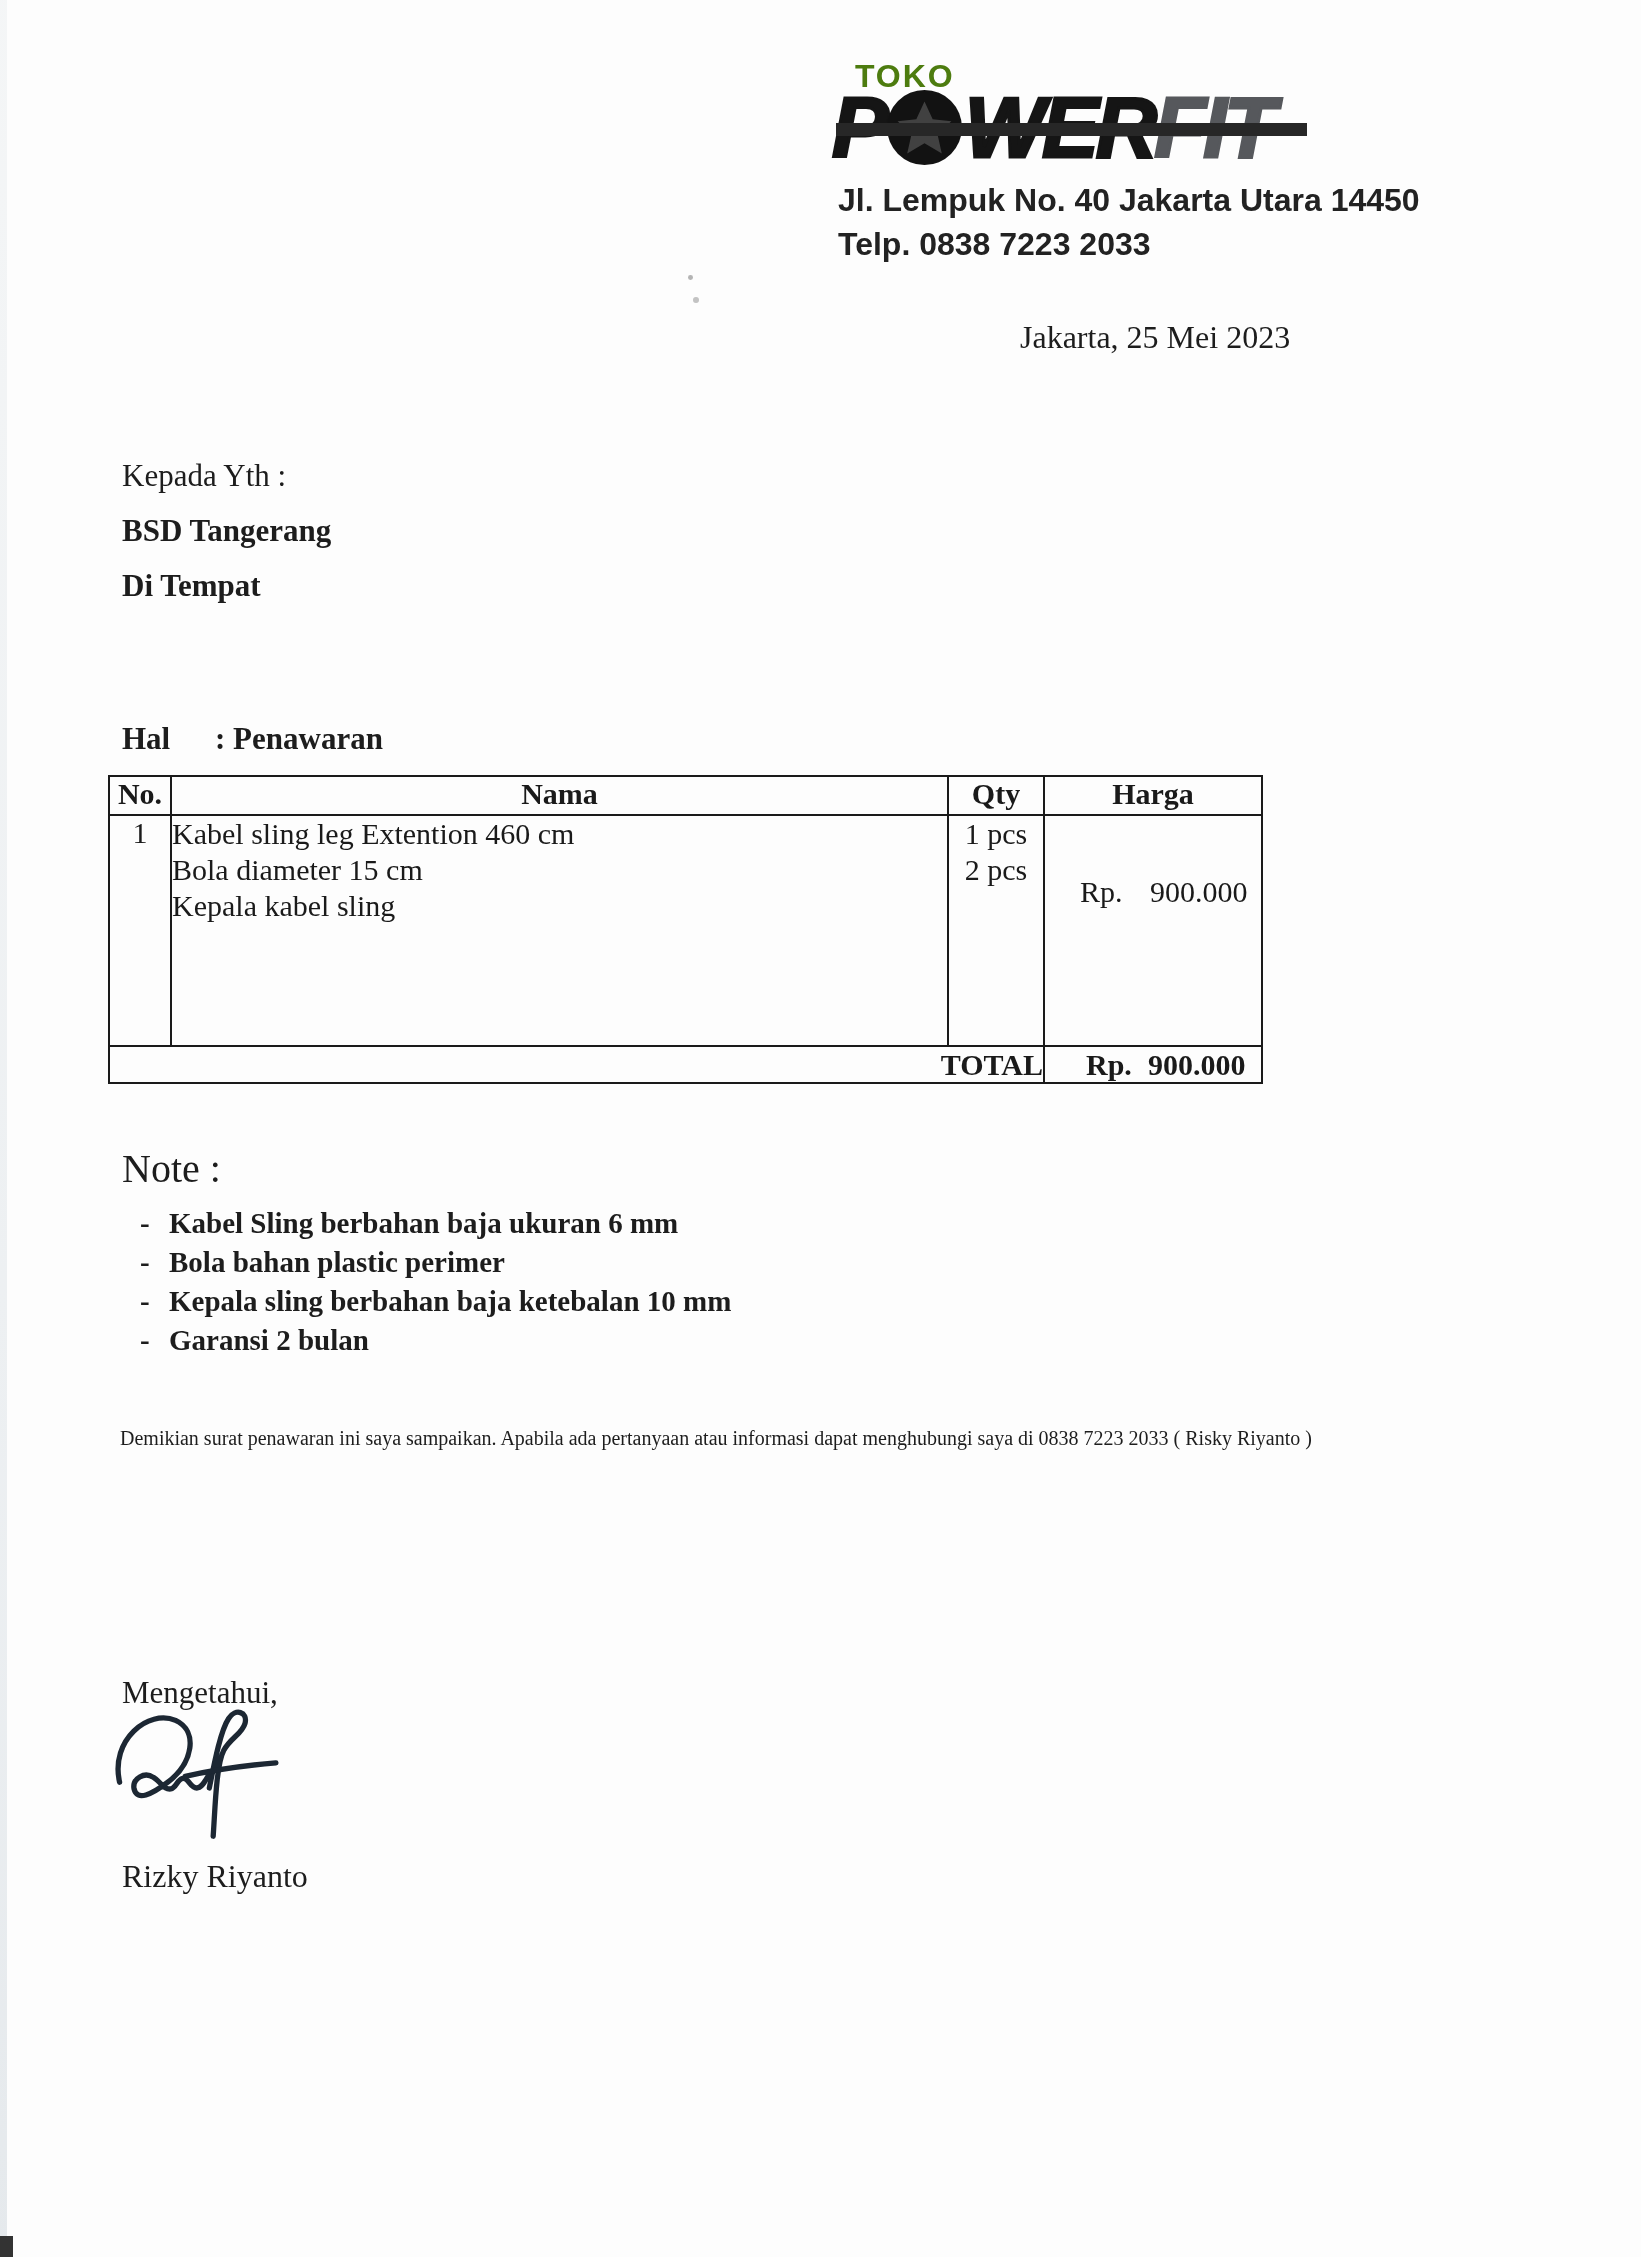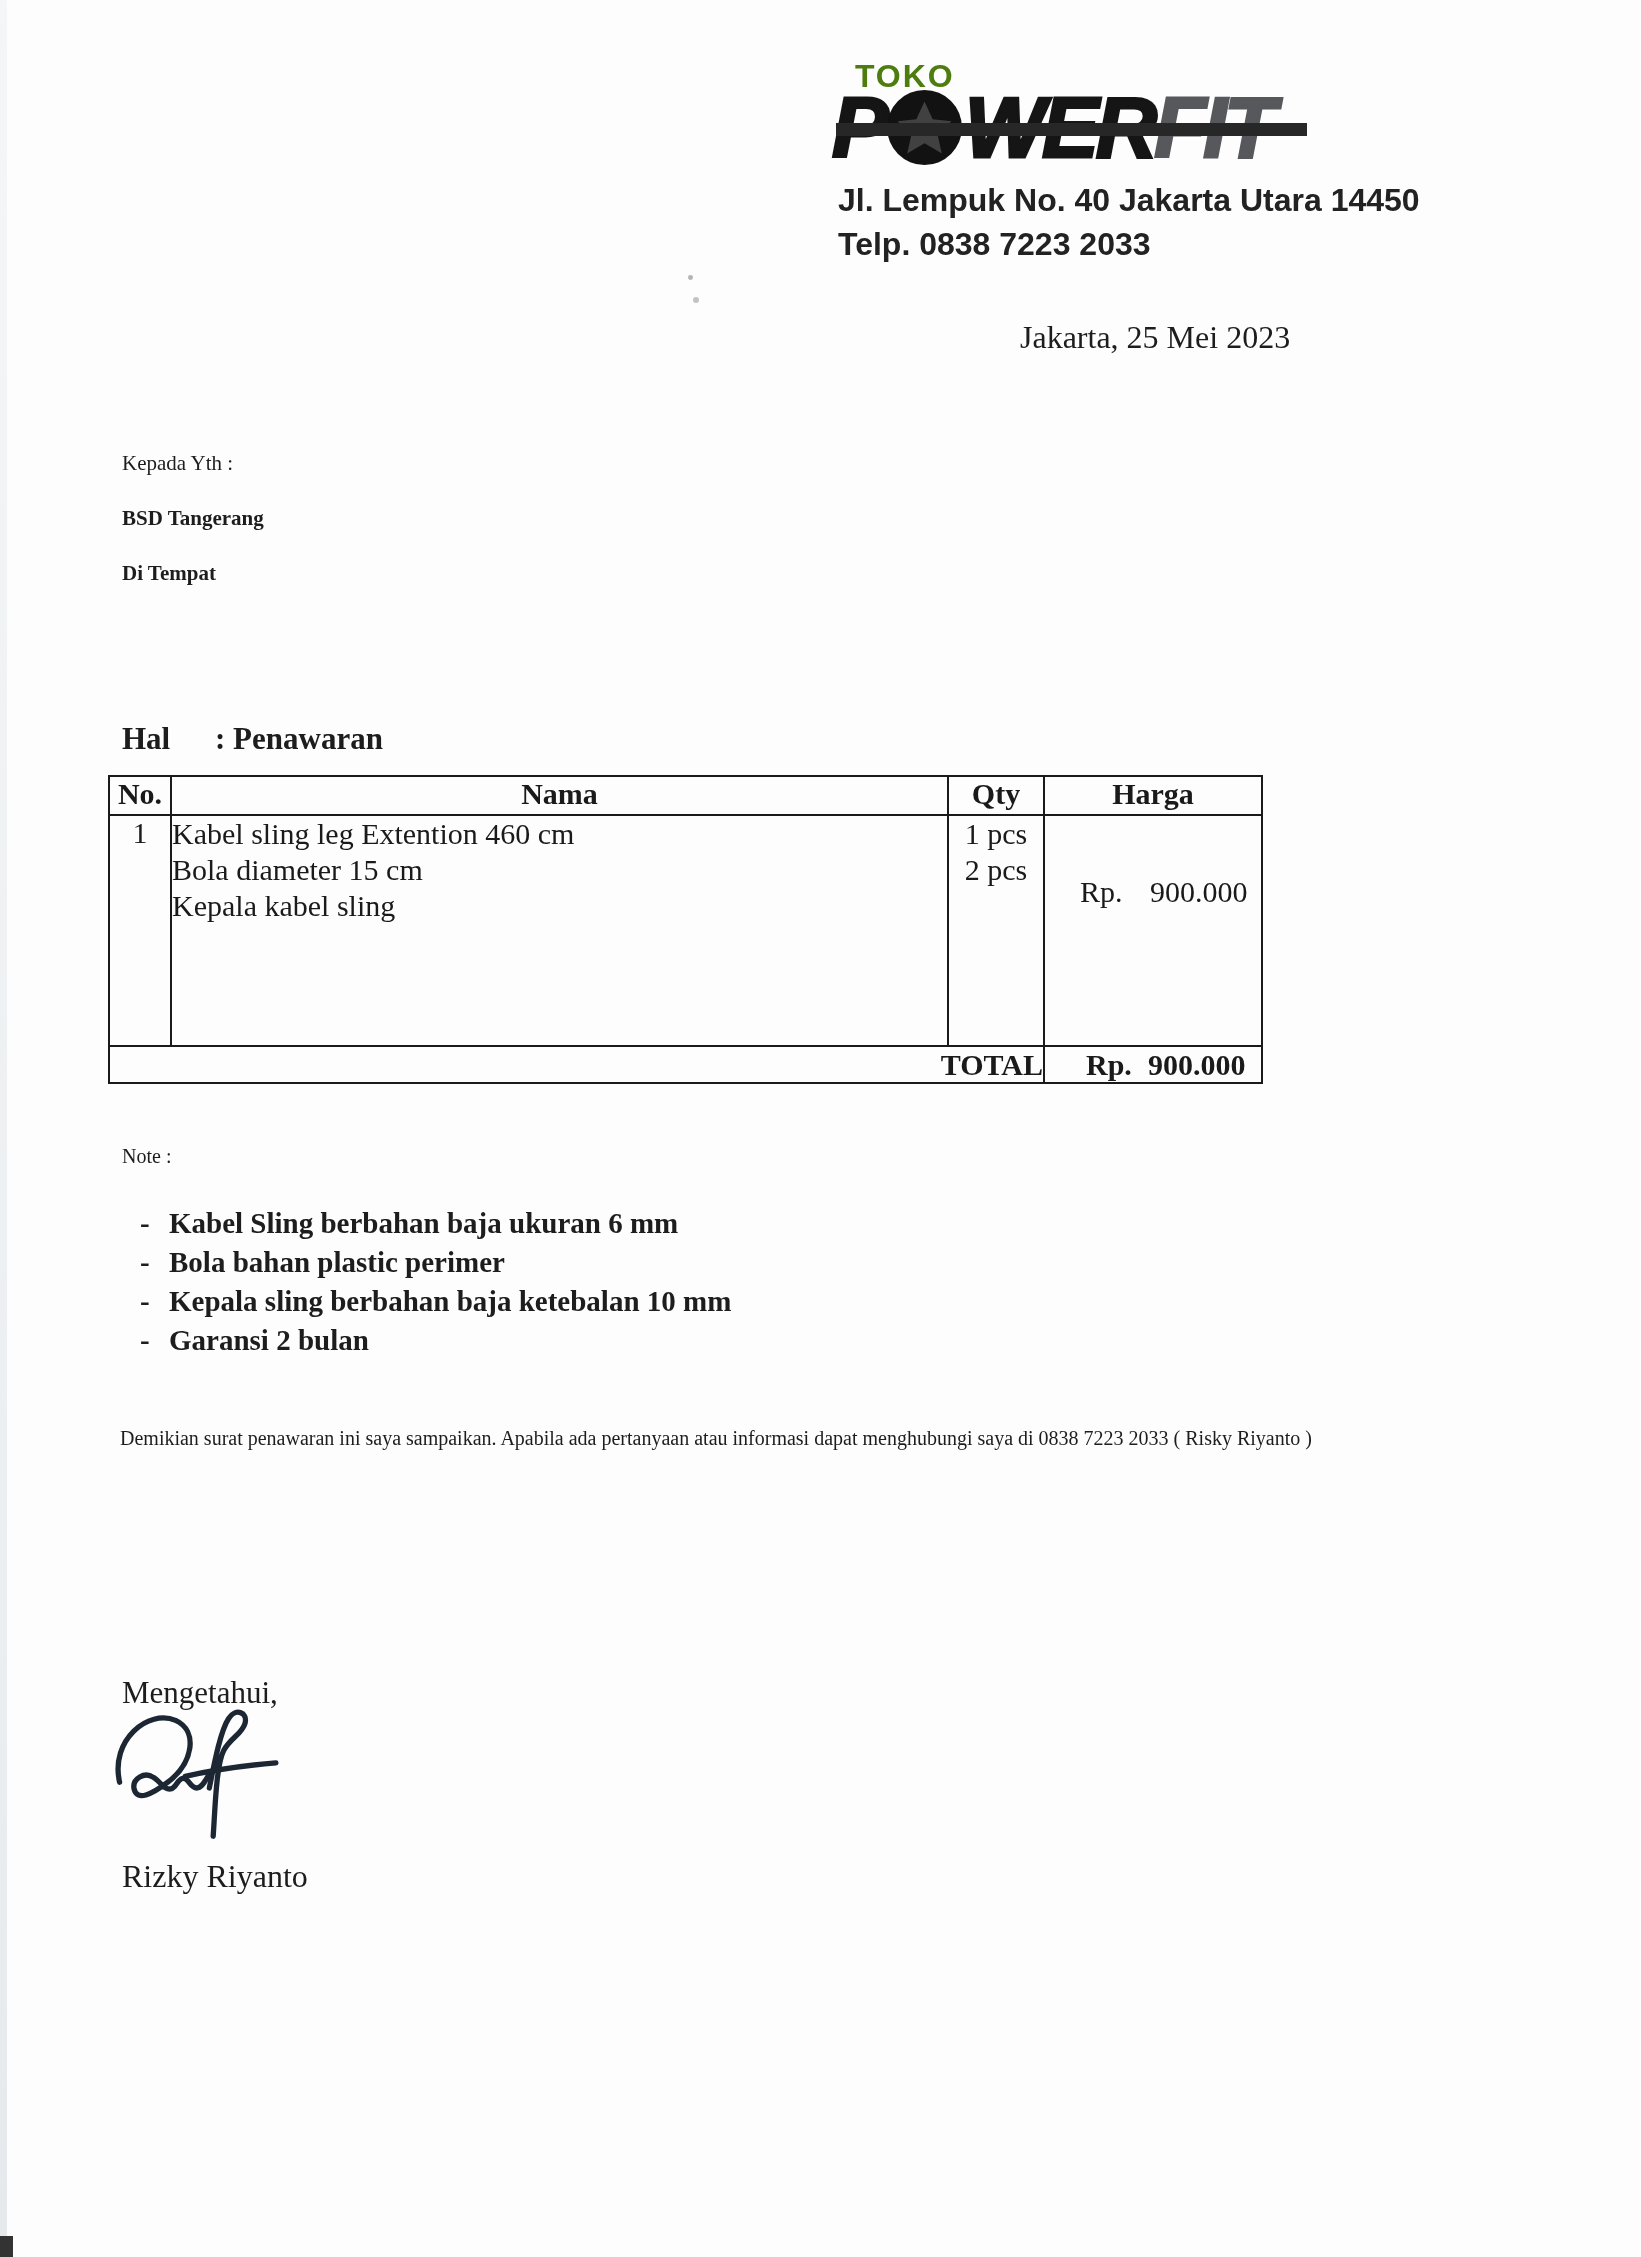--- a/index.html
+++ b/index.html
@@ -33,21 +33,21 @@
     position:absolute;left:836px;top:123px;width:471px;height:12.6px;
     background:#272727;z-index:4;
   }
   .addr{
     position:absolute;left:838px;top:178px;
     font-family:"Liberation Sans","DejaVu Sans",sans-serif;
     font-weight:700;font-size:32px;line-height:44px;color:#222;
   }
   
   .dateline{position:absolute;left:1020px;top:319px;font-size:32px;}
-  .recipient{position:absolute;left:122px;top:436px;font-size:21px;line-height:55px;}
+  .recipient{position:absolute;left:122px;top:448px;font-size:31px;line-height:55px;}
   .recipient .b{font-weight:700;}
   .subject{position:absolute;left:122px;top:721px;font-size:31px;font-weight:700;}
   .subject .lbl{display:inline-block;width:93px;}
   
   table.quote{
     position:absolute;left:108px;top:775px;
     border-collapse:collapse;table-layout:fixed;
     font-size:30px;color:#1a1a1a;
   }
   table.quote td,table.quote th{
@@ -59,21 +59,21 @@
   .col-qty{width:96px;}
   .col-harga{width:218px;}
   td.cell-no{text-align:center;padding-top:23px;height:229px;}
   td.cell-nama{padding:23px 0 0 15.4px;line-height:36px;}
   td.cell-qty{text-align:center;padding-top:59px;line-height:36px;}
   td.cell-harga .money{display:flex;justify-content:space-between;padding:59px 13.5px 0 35px;}
   tr.total-row td{height:35px;vertical-align:middle;font-weight:700;}
   td.cell-total{text-align:right;padding-right:9.7px;}
   td.cell-total-harga .money{display:flex;justify-content:space-between;padding:0 15.4px 0 41px;}
   
-  .note-label{position:absolute;left:122px;top:1145px;font-size:20px;}
+  .note-label{position:absolute;left:122px;top:1145px;font-size:40px;}
   .note-list{position:absolute;left:140px;top:1204px;font-size:29px;font-weight:700;line-height:39px;}
   .note-item{display:flex;}
   .note-item .dash{width:29px;font-weight:700;}
   
   .closing{position:absolute;left:120px;top:1387px;width:1246px;font-size:20px;line-height:46px;margin-top:28px;}
   .mengetahui{position:absolute;left:122px;top:1675px;font-size:31px;}
   .sign-svg{position:absolute;left:108px;top:1701px;}
   .signer{position:absolute;left:122px;top:1858px;font-size:32px;font-weight:400;}
   
   .edge-strip{position:absolute;left:0;top:0;width:6.8px;height:2257px;

